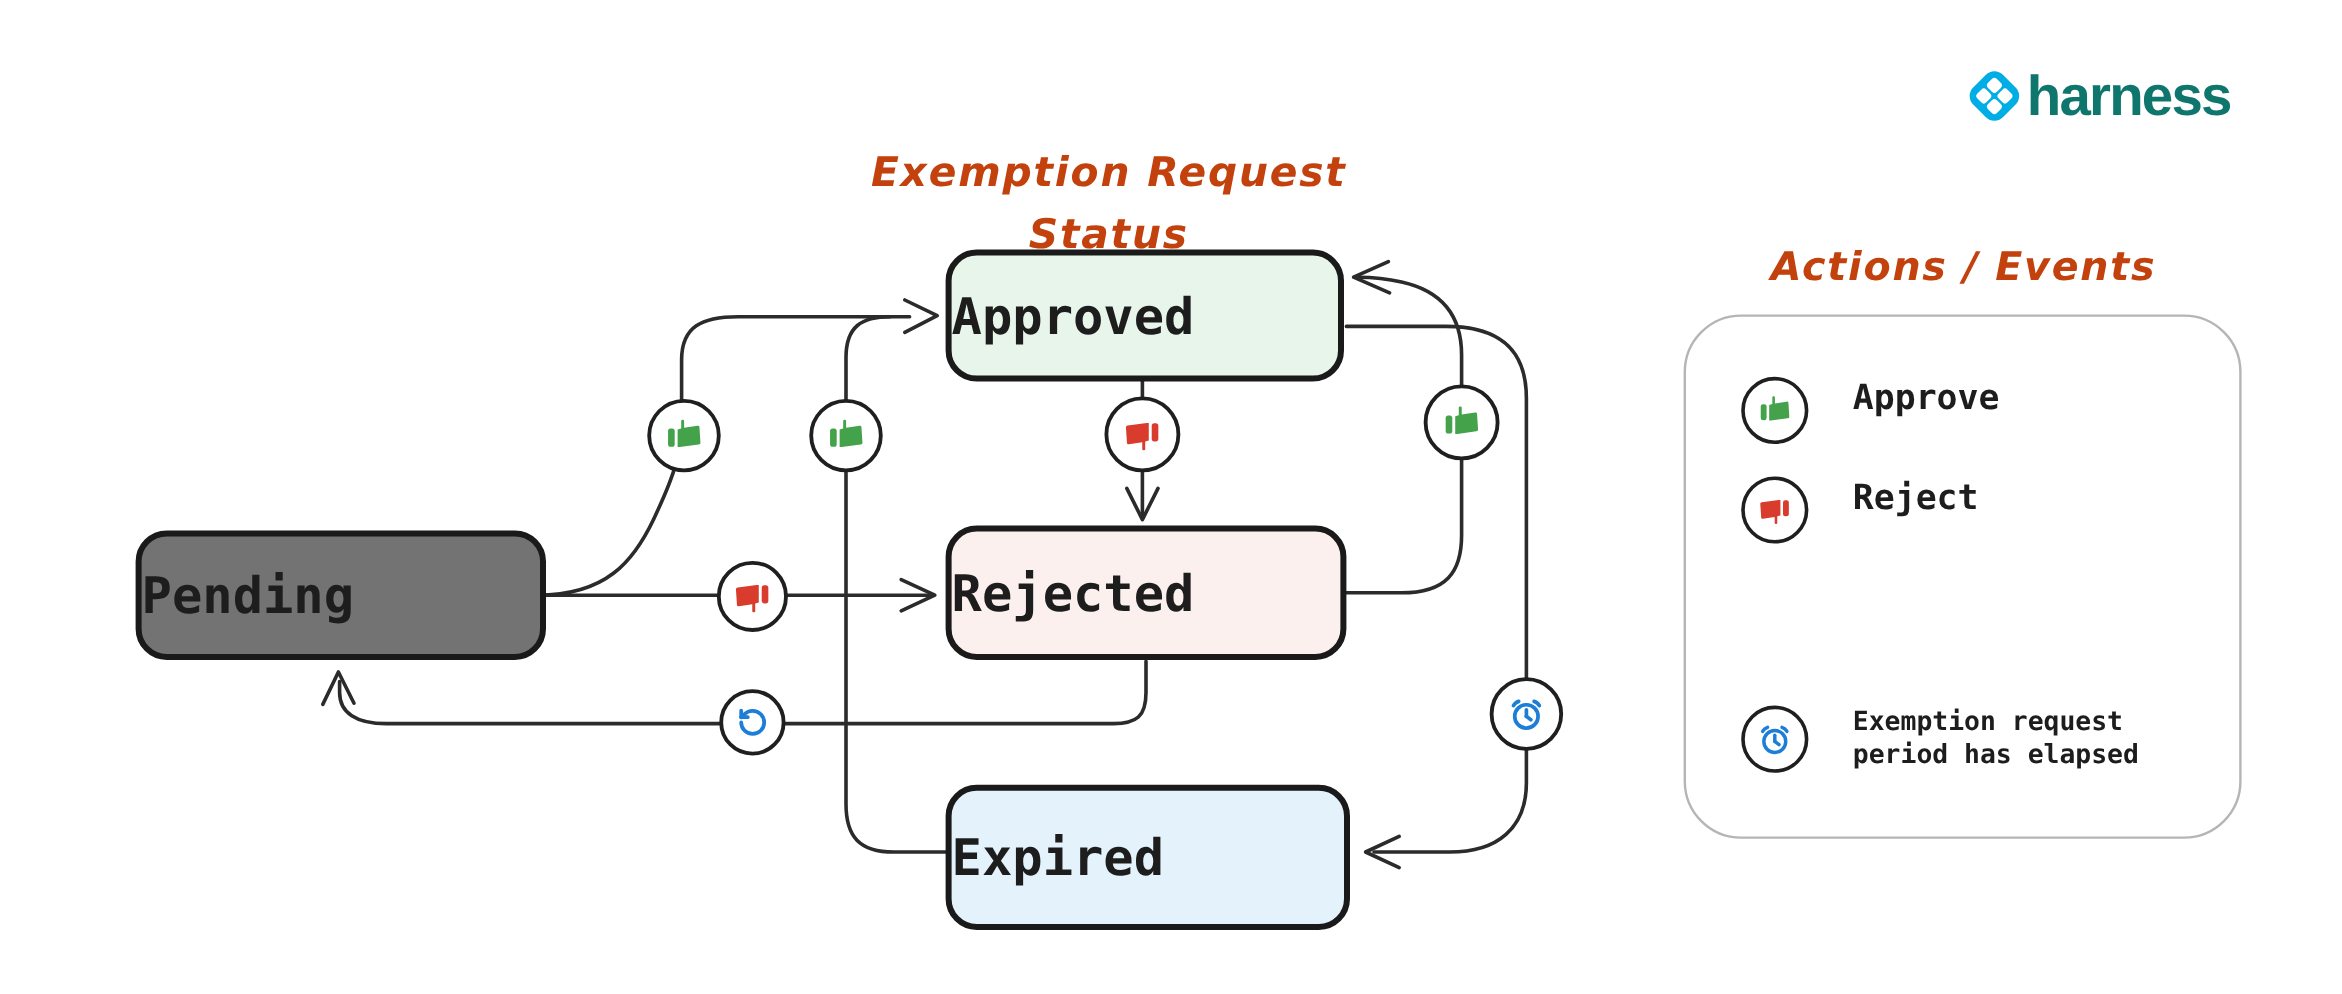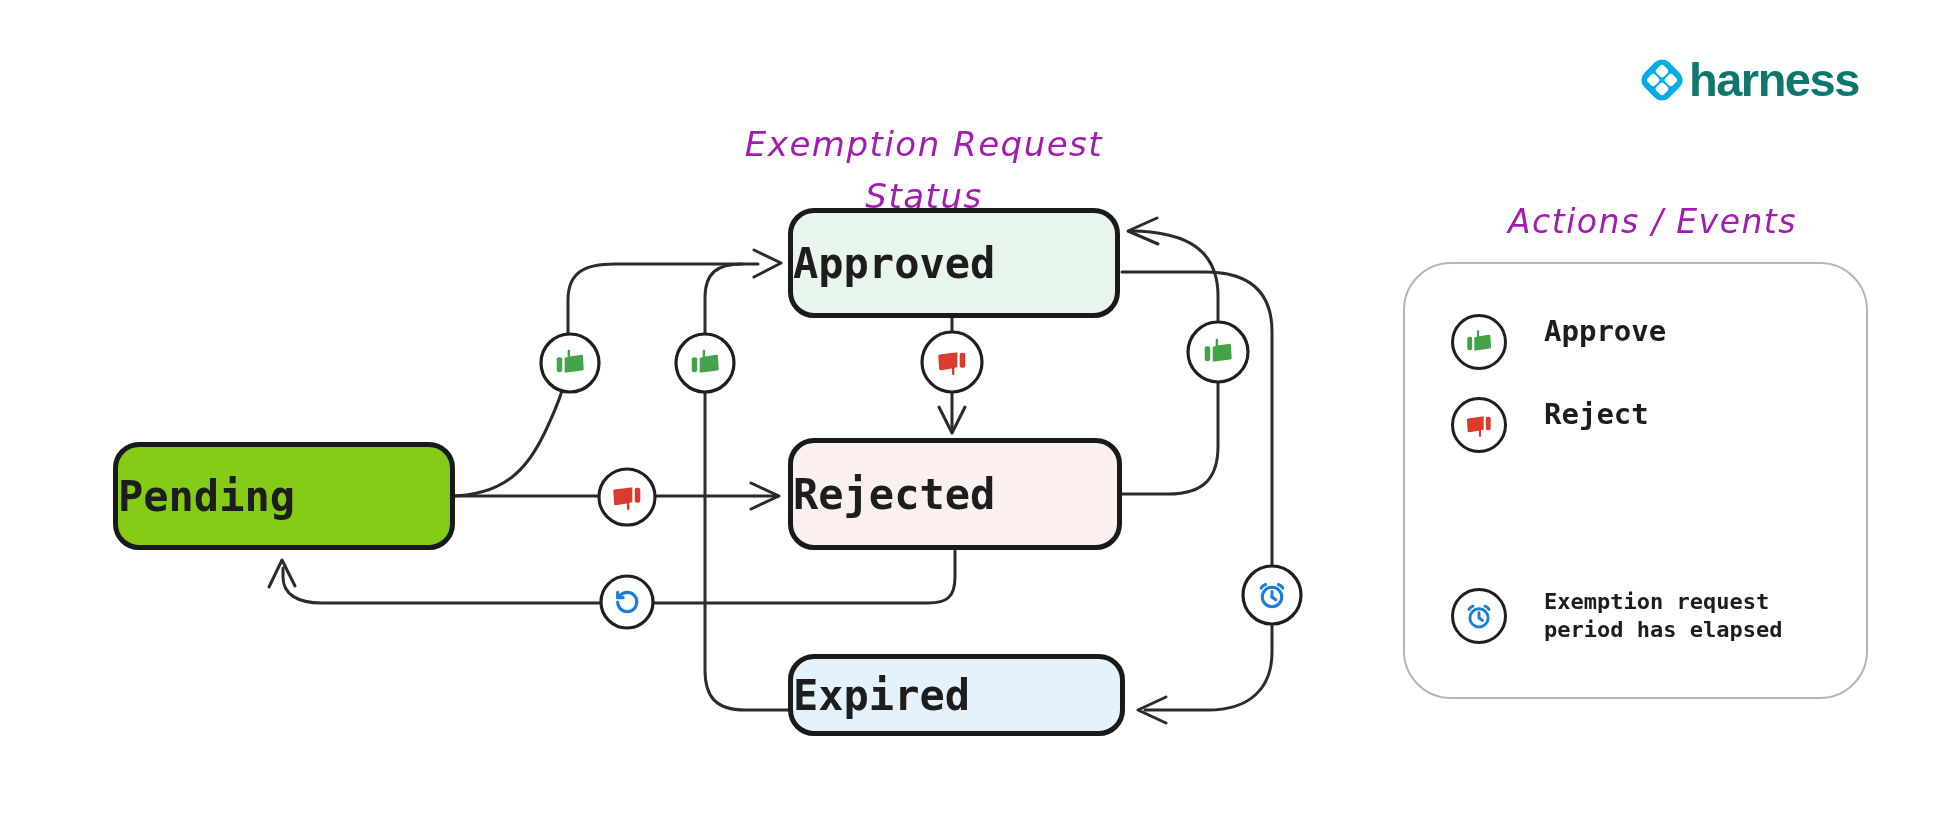--- a/index.html
+++ b/index.html
@@ -1,34 +1,34 @@
 <!DOCTYPE html>
 <html><head>
 <meta charset="utf-8">
 <style>
   html,body{margin:0;padding:0;background:#ffffff;}
   .canvas{position:relative;width:1952px;height:828px;background:#ffffff;overflow:hidden;
           font-family:"DejaVu Sans",sans-serif;color:#1d1d1d;}
 
   
-  .hand{font-family:"DejaVu Sans",sans-serif;font-style:italic;font-weight:400;
-        color:#a21caf;letter-spacing:1.5px;}
+  .hand{font-family:"DejaVu Sans",sans-serif;font-style:italic;font-weight:700;
+        color:#c2410c;letter-spacing:1.5px;}
   .diagram-title{position:absolute;left:688px;top:118px;width:472px;height:52px;
         font-size:34px;text-align:center;line-height:52px;}
   .legend-title{position:absolute;left:1457px;top:198px;width:340px;height:48px;
         font-size:33px;text-align:right;line-height:48px;}
 
   
   .state{position:absolute;box-sizing:border-box;border:5px solid #1a1a1a;border-radius:26px;
          display:flex;align-items:center;justify-content:flex-start;
          font-family:"DejaVu Sans Mono",monospace;font-weight:700;font-size:42px;color:#1d1d1d;}
-  .state-pending {left:113px;top:442px;width:342px;height:108px;background:#84cc16;}
+  .state-pending {left:113px;top:442px;width:342px;height:108px;background:#737373;}
   .state-approved{left:788px;top:208px;width:332px;height:110px;background:#e8f5eb;}
   .state-rejected{left:788px;top:438px;width:334px;height:112px;background:#fcf0ee;}
-  .state-expired {left:788px;top:654px;width:337px;height:82px;background:#e4f2fc;}
+  .state-expired {left:788px;top:654px;width:337px;height:121px;background:#e4f2fc;}
 
   
   .edge-layer{position:absolute;left:0;top:0;}
   .edge{stroke:#2b2b2b;stroke-width:3;fill:none;stroke-linecap:round;stroke-linejoin:round;}
   .bubble{fill:#ffffff;stroke:#1f1f1f;stroke-width:3.2;}
   .ic-green{color:#43a24a;fill:#43a24a;}
   .ic-red{color:#d93b2c;fill:#d93b2c;}
   .ic-blue{color:#1c7ed6;}
 
   

